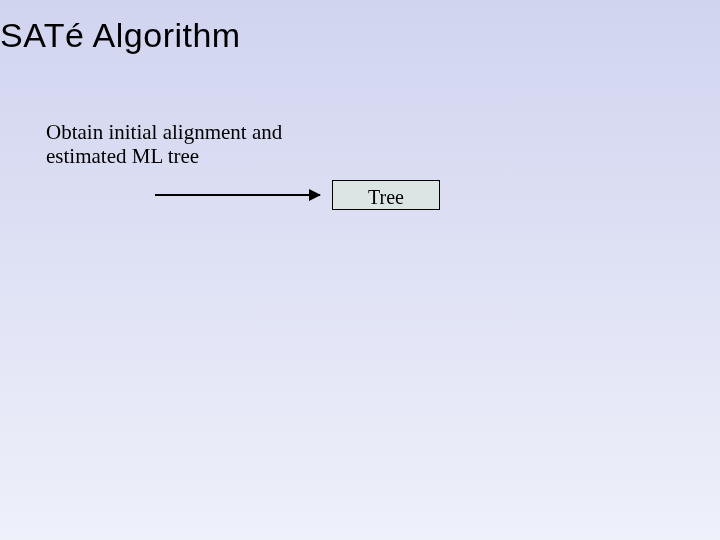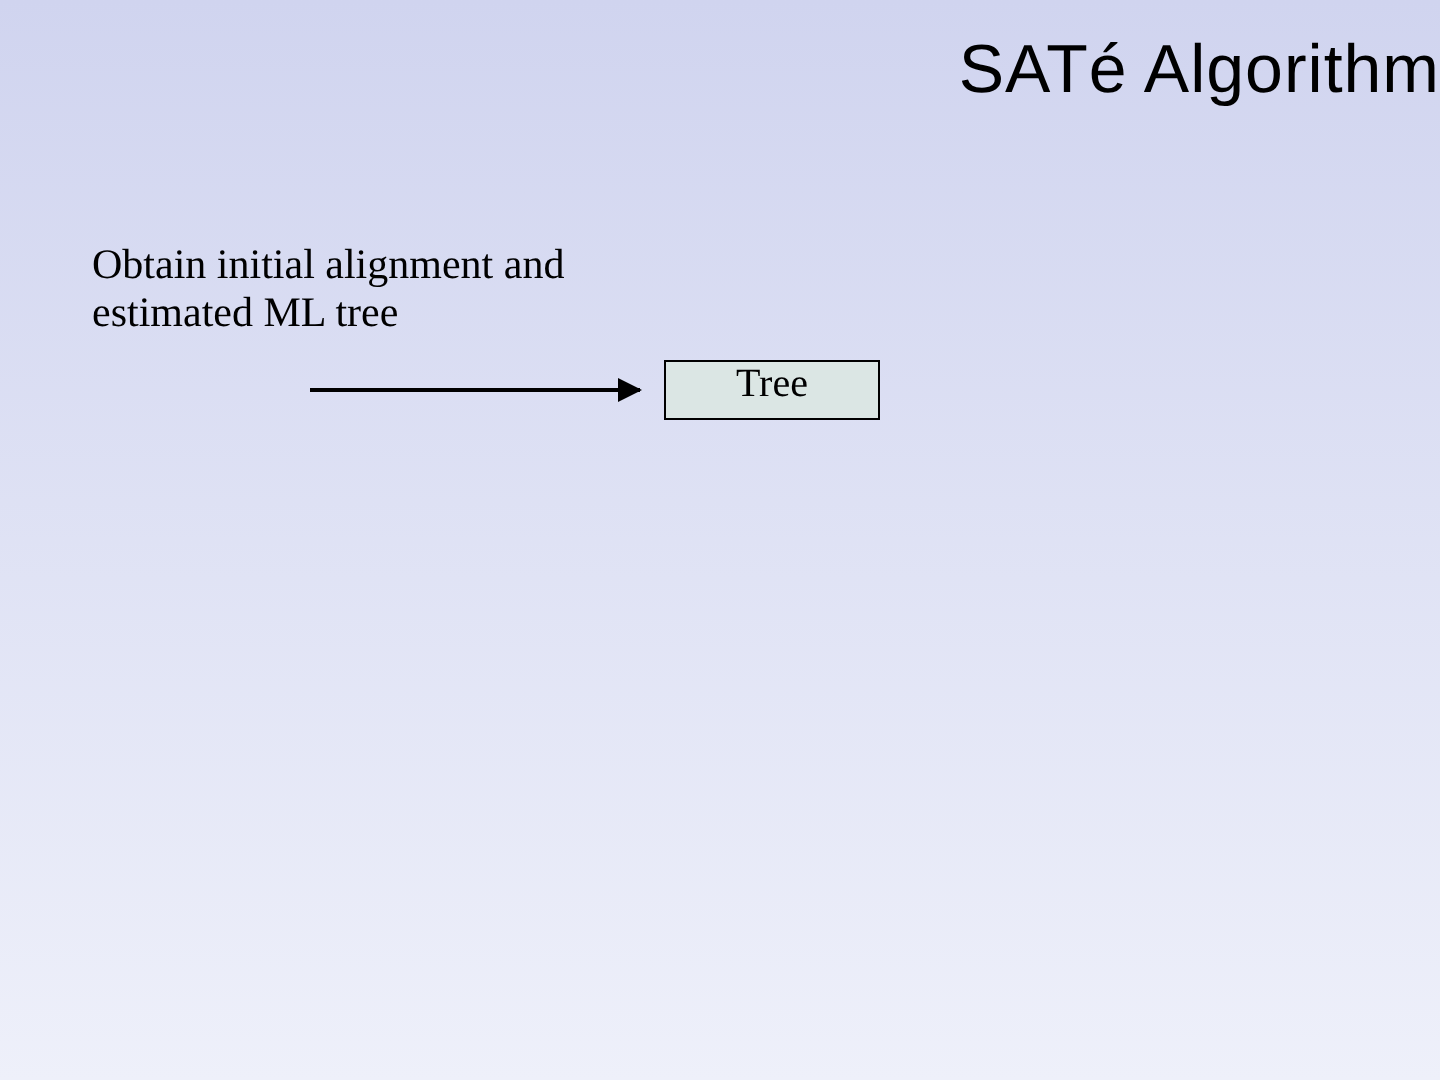--- a/index.html
+++ b/index.html
@@ -12,21 +12,21 @@
   body {
     background: linear-gradient(to bottom, #d0d4ef 0%, #eef0fa 100%);
     font-family: Arial, Helvetica, sans-serif;
     position: relative;
   }
   .title {
     position: absolute;
     top: 16px;
     left: 0;
     width: 720px;
-    text-align: right;
+    text-align: left;
     font-size: 34px;
     color: #000;
     letter-spacing: 0.5px;
   }
   .step-text {
     position: absolute;
     top: 120px;
     left: 30px;
     width: 260px;
     font-family: "Times New Roman", Times, serif;
@@ -57,21 +57,21 @@
   .tree-box {
     position: absolute;
     top: 180px;
     left: 332px;
     width: 108px;
     height: 30px;
     background: #dbe6e4;
     border: 1px solid #000;
     box-sizing: border-box;
     display: flex;
-    align-items: flex-start;
+    align-items: flex-end;
     justify-content: center;
     font-family: "Times New Roman", Times, serif;
     font-size: 20px;
     color: #000;
   }
 </style>
 </head>
 <body>
 
 <div class="title">SATé Algorithm</div>

